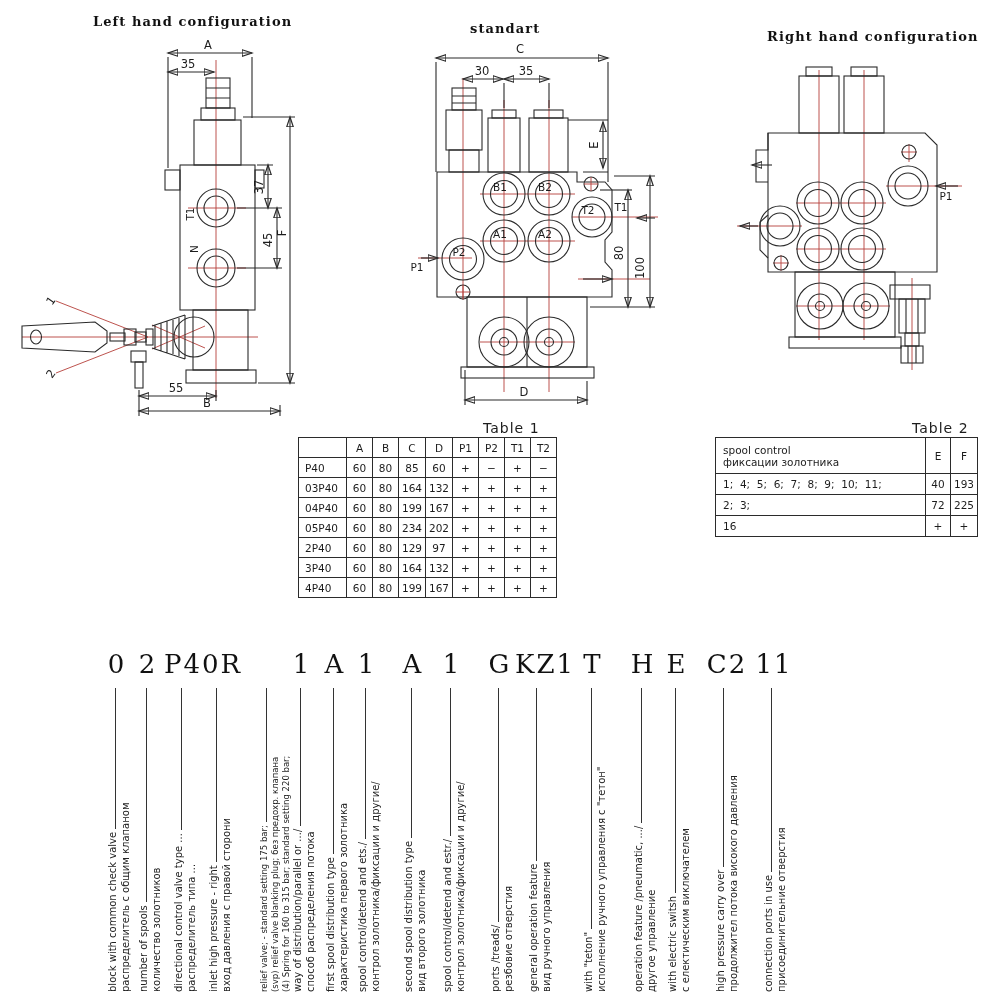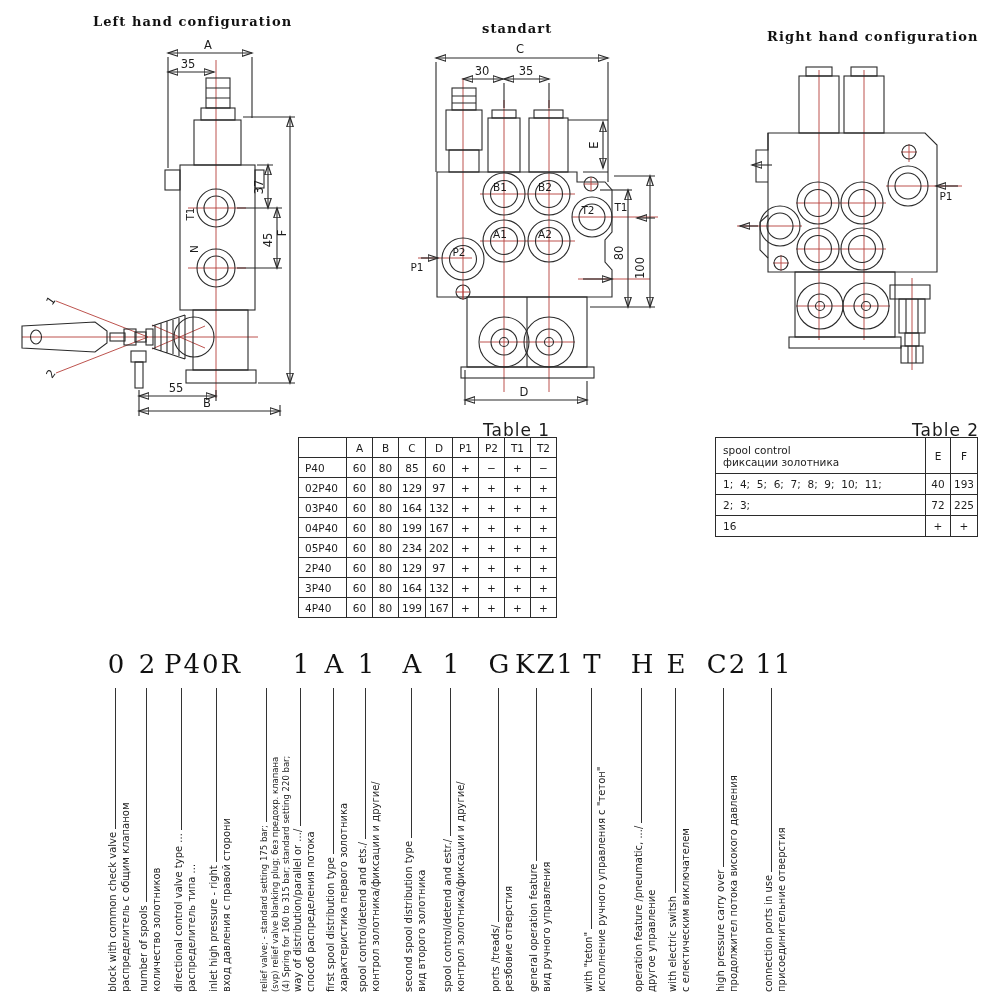--- a/index.html
+++ b/index.html
@@ -7,21 +7,21 @@
         font-family:"DejaVu Sans",sans-serif;color:#1c1c1c;}
   .dtitle{position:absolute;font-family:"DejaVu Serif",serif;font-weight:700;
           font-size:13px;letter-spacing:1.1px;color:#111;white-space:nowrap;}
   .drawings{position:absolute;left:0;top:0;}
   .drawings path,.drawings line,.drawings rect,.drawings circle,.drawings ellipse,.drawings polygon{
      fill:none;stroke:#2b2b2b;stroke-width:1.1;}
   .drawings .red{stroke:#b5403a;stroke-width:0.9;}
   .drawings text{font-family:"DejaVu Sans",sans-serif;font-size:11.5px;fill:#1c1c1c;
      stroke:none;text-anchor:middle;}
   .drawings text.port{font-size:10.5px;}
-  .caption{position:absolute;font-size:17px;color:#1c1c1c;letter-spacing:1px;white-space:nowrap;}
+  .caption{position:absolute;font-size:14px;color:#1c1c1c;letter-spacing:1px;white-space:nowrap;}
   table.tbl{position:absolute;border-collapse:collapse;table-layout:fixed;
      font-size:10.5px;color:#1c1c1c;}
   table.tbl td,table.tbl th{border:1px solid #2b2b2b;text-align:center;padding:0;
      font-weight:normal;height:19px;overflow:hidden;white-space:nowrap;}
   table.tbl td.name{text-align:left;padding-left:6px;}
   #table1{left:298px;top:437px;width:258px;}
   #table2{left:715px;top:437px;width:262px;}
   #table2 th.lbl,#table2 td.lbl{text-align:left;padding-left:7px;white-space:pre;}
   #table2 thead th{height:35px;}
   #table2 td{height:20px;}
@@ -36,21 +36,21 @@
   .code-label .l1 .t{white-space:nowrap;padding-right:3px;}
   .code-label .l1 .fill{flex:1;border-bottom:1px solid #333;margin-bottom:3px;min-width:4px;}
   .code-label .l2{white-space:nowrap;}
 </style>
 </head>
 <body>
 
 <div class="page">
 
   <div class="dtitle" style="left:93px;top:14px;">Left hand configuration</div>
-  <div class="dtitle" style="left:482px;top:21px;">standart</div>
+  <div class="dtitle" style="left:470px;top:21px;">standart</div>
   <div class="dtitle" style="left:767px;top:29px;">Right hand configuration</div>
 
   <svg class="drawings" width="1000" height="660" viewBox="0 0 1000 660">
     <defs>
       <marker id="ah" markerWidth="11" markerHeight="8" refX="9" refY="4" orient="auto-start-reverse">
         <path d="M0,1 L9,4 L0,7 Z" fill="#2b2b2b" stroke="none"></path>
       </marker>
     </defs>
 
     <g>
@@ -280,31 +280,20 @@
           <td class="">60</td>
           <td class="">80</td>
           <td class="">85</td>
           <td class="">60</td>
           <td class="">+</td>
           <td class="">−</td>
           <td class="">+</td>
           <td class="">−</td>
         </tr>
         <tr>
-          <td class="name">02P40</td>
-          <td class="">60</td>
-          <td class="">80</td>
-          <td class="">129</td>
-          <td class="">97</td>
-          <td class="">+</td>
-          <td class="">+</td>
-          <td class="">+</td>
-          <td class="">+</td>
-        </tr>
-        <tr>
           <td class="name">03P40</td>
           <td class="">60</td>
           <td class="">80</td>
           <td class="">164</td>
           <td class="">132</td>
           <td class="">+</td>
           <td class="">+</td>
           <td class="">+</td>
           <td class="">+</td>
         </tr>

